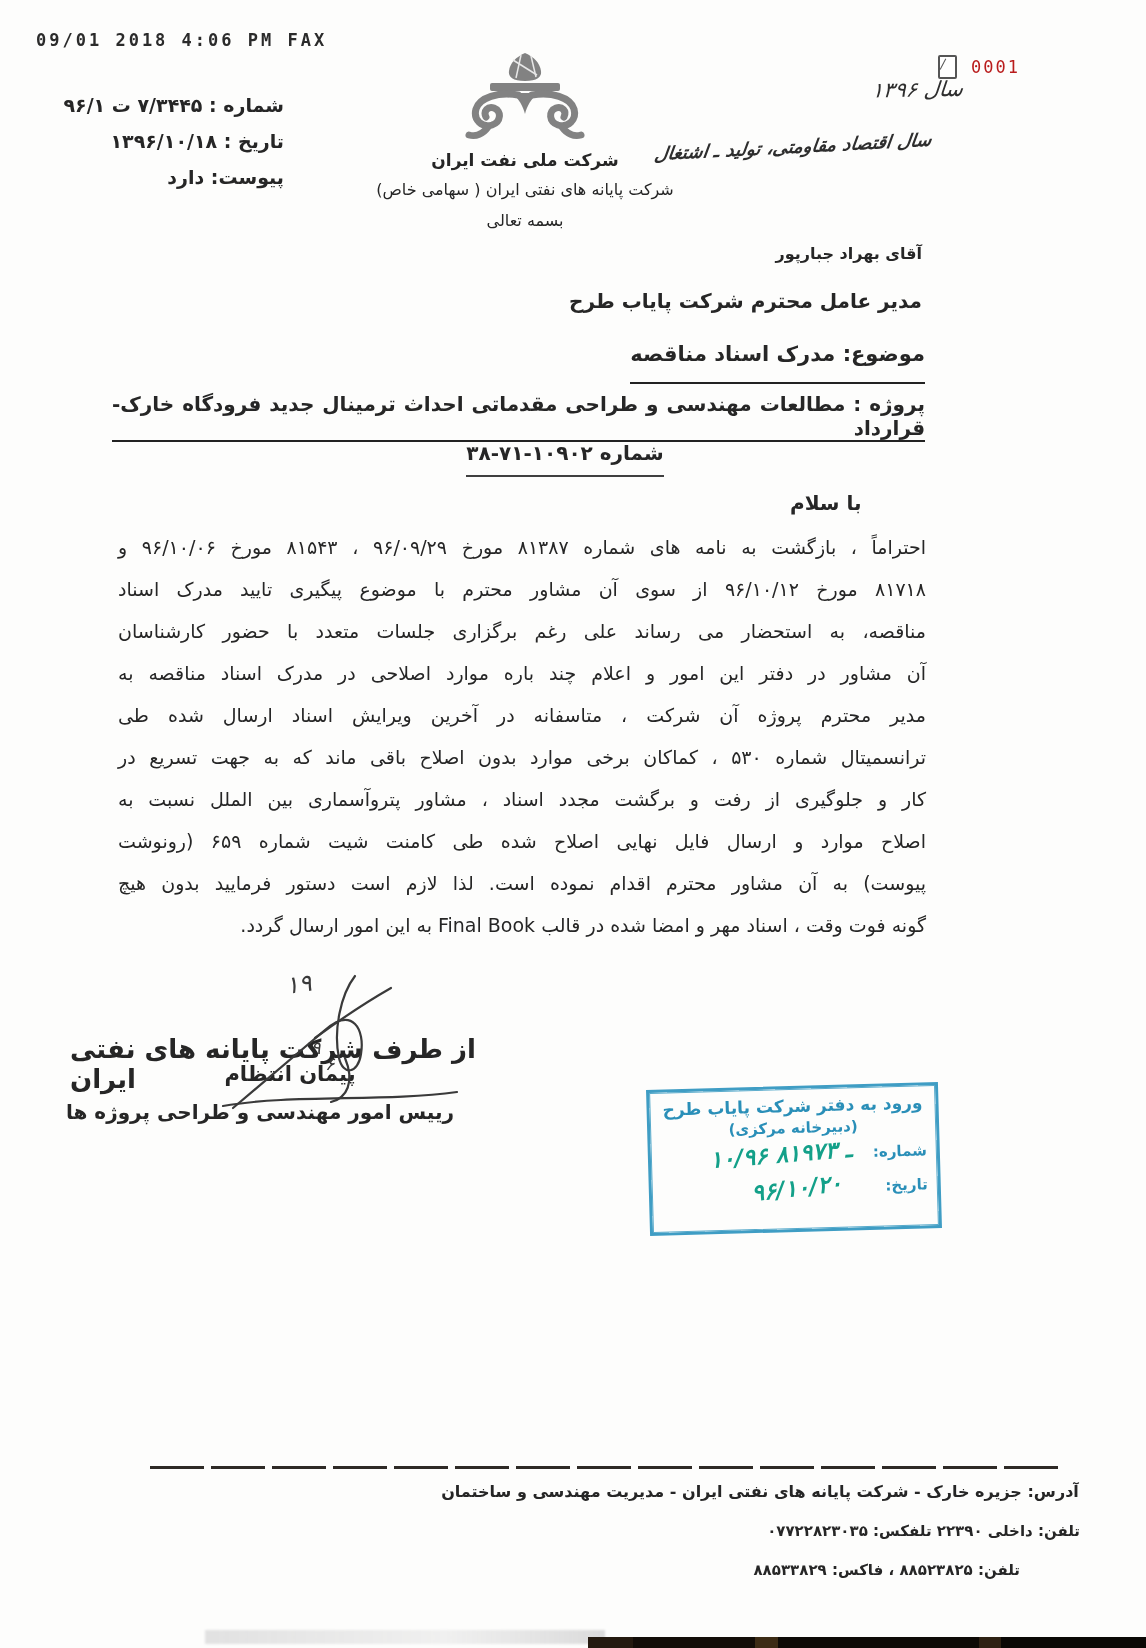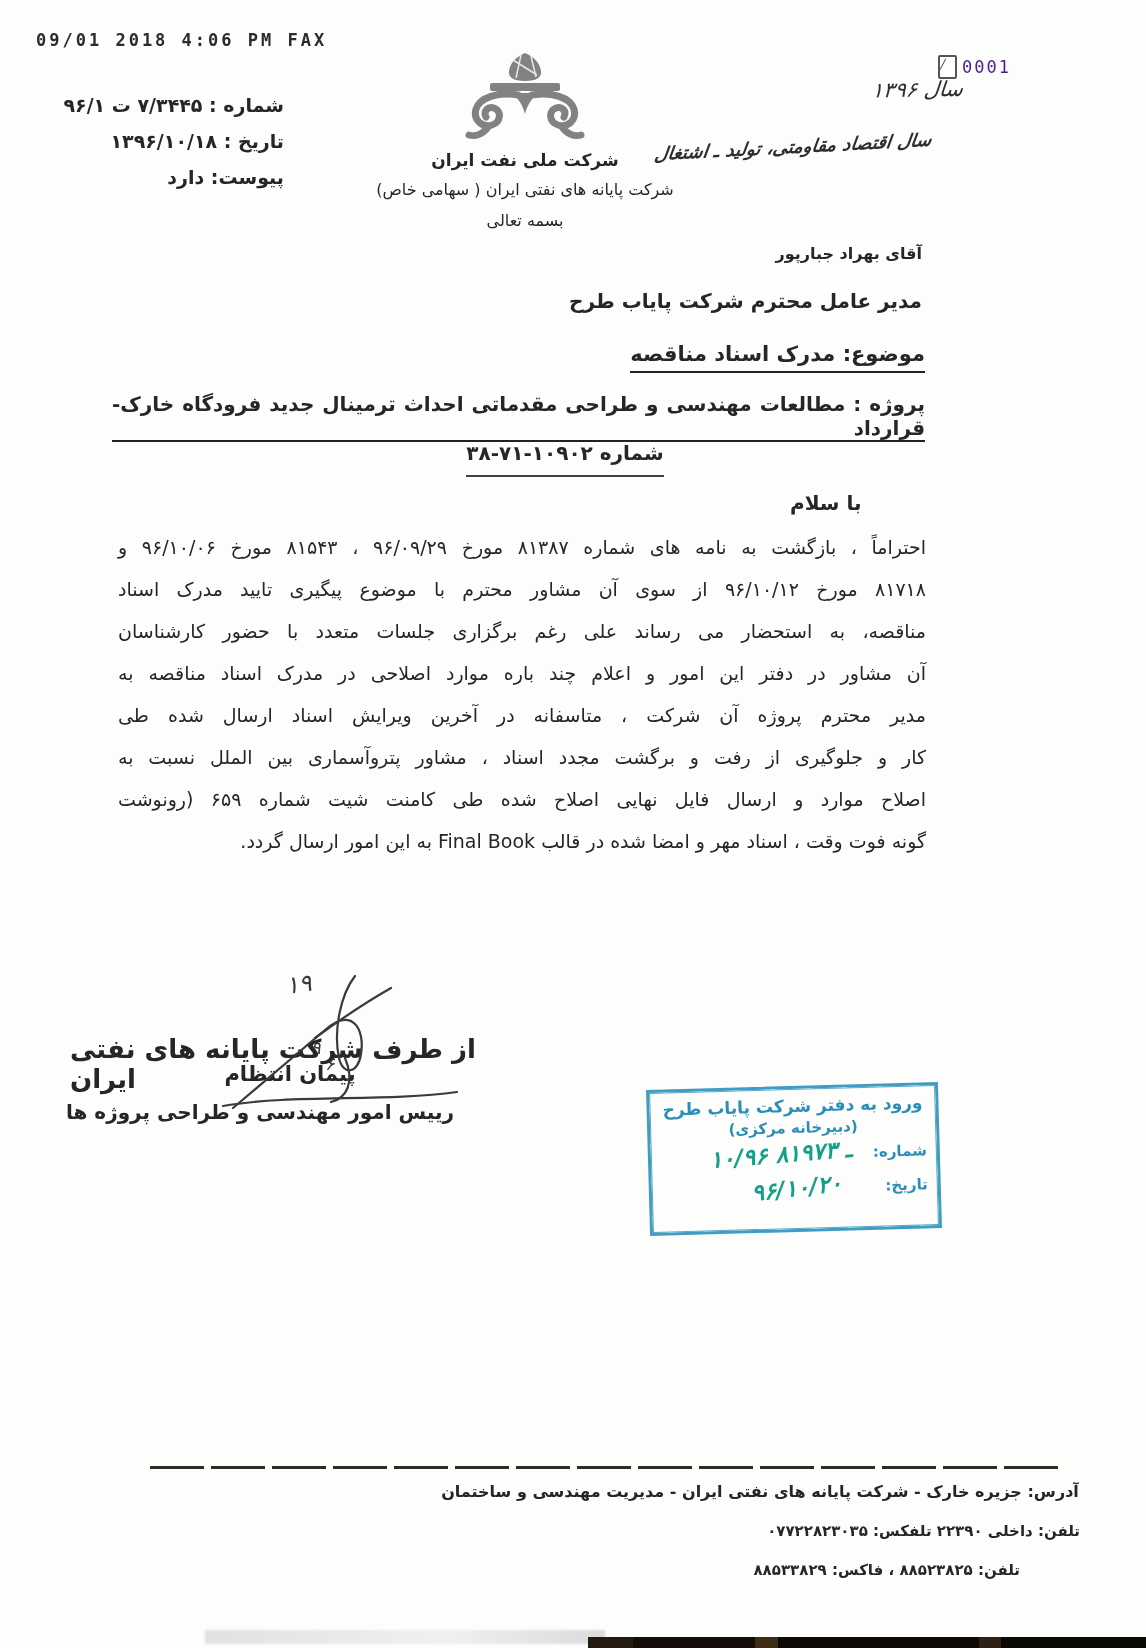--- a/index.html
+++ b/index.html
@@ -7,40 +7,40 @@
     position:relative;width:1146px;height:1648px;margin:0 auto;
     background:#fdfdfc;overflow:hidden;
     font-family:"DejaVu Sans",sans-serif;color:#262626;
   }
   .abs{position:absolute;}
   .rtl{direction:rtl;unicode-bidi:plaintext;}
   .mono{font-family:"DejaVu Sans Mono",monospace;}
   
   .fax-line{left:36px;top:30px;font-size:17px;letter-spacing:3px;color:#2b2b2b;font-weight:bold;}
   
-  .counter{left:938px;top:55px;display:flex;align-items:center;gap:5px;font-size:17px;letter-spacing:2px;color:#4c1d95;}
+  .counter{left:938px;top:55px;display:flex;align-items:center;gap:14px;font-size:17px;letter-spacing:2px;color:#b91c1c;}
   .page-ico{width:15px;height:20px;border:2px solid #555;border-radius:2px;position:relative;background:#fff;}
   .page-ico:after{content:"";position:absolute;left:2px;top:3px;width:8px;height:12px;border-left:1.5px solid #555;transform:rotate(28deg);}
   
   .year{left:828px;top:78px;width:135px;font-size:21px;text-align:right;transform:skewX(-6deg) rotate(-1deg);color:#2e2e2e;font-style:italic;}
   .slogan{left:648px;top:136px;width:290px;font-size:18px;text-align:center;transform:skewX(-10deg) rotate(-3deg);color:#2e2e2e;font-style:italic;font-weight:bold;}
   
   .meta{left:38px;top:94px;width:246px;font-size:19px;font-weight:bold;text-align:right;}
   .meta .row{margin-bottom:14px;white-space:nowrap;}
   
   .logo{left:452px;top:50px;width:146px;height:102px;}
   .lh1{left:400px;top:150px;width:250px;text-align:center;font-size:17px;font-weight:bold;}
   .lh2{left:352px;top:180px;width:346px;text-align:center;font-size:16px;}
   .lh3{left:452px;top:211px;width:146px;text-align:center;font-size:16px;}
   
   .rcp-name{left:600px;top:244px;width:322px;text-align:right;font-size:16px;font-weight:bold;}
   .rcp-title{left:540px;top:289px;width:382px;text-align:right;font-size:20px;font-weight:bold;}
   
   .subj1{left:500px;top:342px;width:425px;text-align:right;font-size:21px;font-weight:bold;}
-  .subj1 span{display:inline-block;border-bottom:2px solid #222;padding-bottom:5px;}
+  .subj1 span{display:inline-block;border-bottom:2px solid #222;padding-bottom:16px;}
   .subj2{left:112px;top:392px;width:813px;font-size:20px;font-weight:bold;border-bottom:2px solid #222;
          text-align:justify;text-align-last:justify;}
   .subj3{left:410px;top:441px;width:310px;text-align:center;font-size:20px;font-weight:bold;}
   .subj3 span{display:inline-block;border-bottom:2px solid #404040;padding-bottom:10px;}
   .salam{left:790px;top:491px;width:135px;text-align:left;font-size:20px;font-weight:bold;}
   
   .body{left:118px;top:526px;width:808px;font-size:19px;}
   .body .bline{height:42px;line-height:42px;text-align:justify;text-align-last:justify;white-space:nowrap;text-justify:inter-word;}
   .body .bline.last{text-align:right;text-align-last:right;}
   
@@ -129,22 +129,24 @@
   <div class="abs subj3 rtl"><span>شماره ۱۰۹۰۲-۷۱-۳۸</span></div>
 
   <div class="abs salam rtl">با سلام</div>
 
   <div class="abs body rtl">
     <div class="bline">احتراماً ، بازگشت به نامه های شماره ۸۱۳۸۷ مورخ ۹۶/۰۹/۲۹ ، ۸۱۵۴۳ مورخ ۹۶/۱۰/۰۶ و</div>
     <div class="bline">۸۱۷۱۸ مورخ ۹۶/۱۰/۱۲ از سوی آن مشاور محترم با موضوع پیگیری تایید مدرک اسناد</div>
     <div class="bline">مناقصه، به استحضار می رساند علی رغم برگزاری جلسات متعدد با حضور کارشناسان</div>
     <div class="bline">آن مشاور در دفتر این امور و اعلام چند باره موارد اصلاحی در مدرک اسناد مناقصه به</div>
     <div class="bline">مدیر محترم پروژه آن شرکت ، متاسفانه در آخرین ویرایش اسناد ارسال شده طی</div>
+    <div class="bline">ترانسمیتال شماره ۵۳۰ ، کماکان برخی موارد بدون اصلاح باقی ماند که به جهت تسریع در</div>
     <div class="bline">کار و جلوگیری از رفت و برگشت مجدد اسناد ، مشاور پتروآسماری بین الملل نسبت به</div>
     <div class="bline">اصلاح موارد و ارسال فایل نهایی اصلاح شده طی کامنت شیت شماره ۶۵۹ (رونوشت</div>
+    <div class="bline">پیوست) به آن مشاور محترم اقدام نموده است. لذا لازم است دستور فرمایید بدون هیچ</div>
     <div class="bline last">گونه فوت وقت ، اسناد مهر و امضا شده در قالب Final Book به این امور ارسال گردد.</div>
   </div>
 
   <div class="abs sig-intro rtl">از طرف شرکت پایانه های نفتی ایران</div>
   <div class="abs sig-name rtl">پیمان انتظام</div>
   <div class="abs sig-title rtl">رییس امور مهندسی و طراحی پروژه ها</div>
 
   <svg class="abs sig-svg" viewBox="0 0 290 180">
     <g fill="none" stroke="#3a3a3a" stroke-width="2.2" stroke-linecap="round">
       <path d="M160,8 C146,26 138,62 144,90 C148,108 163,106 166,86 C170,62 158,38 130,62 L38,140"></path>

